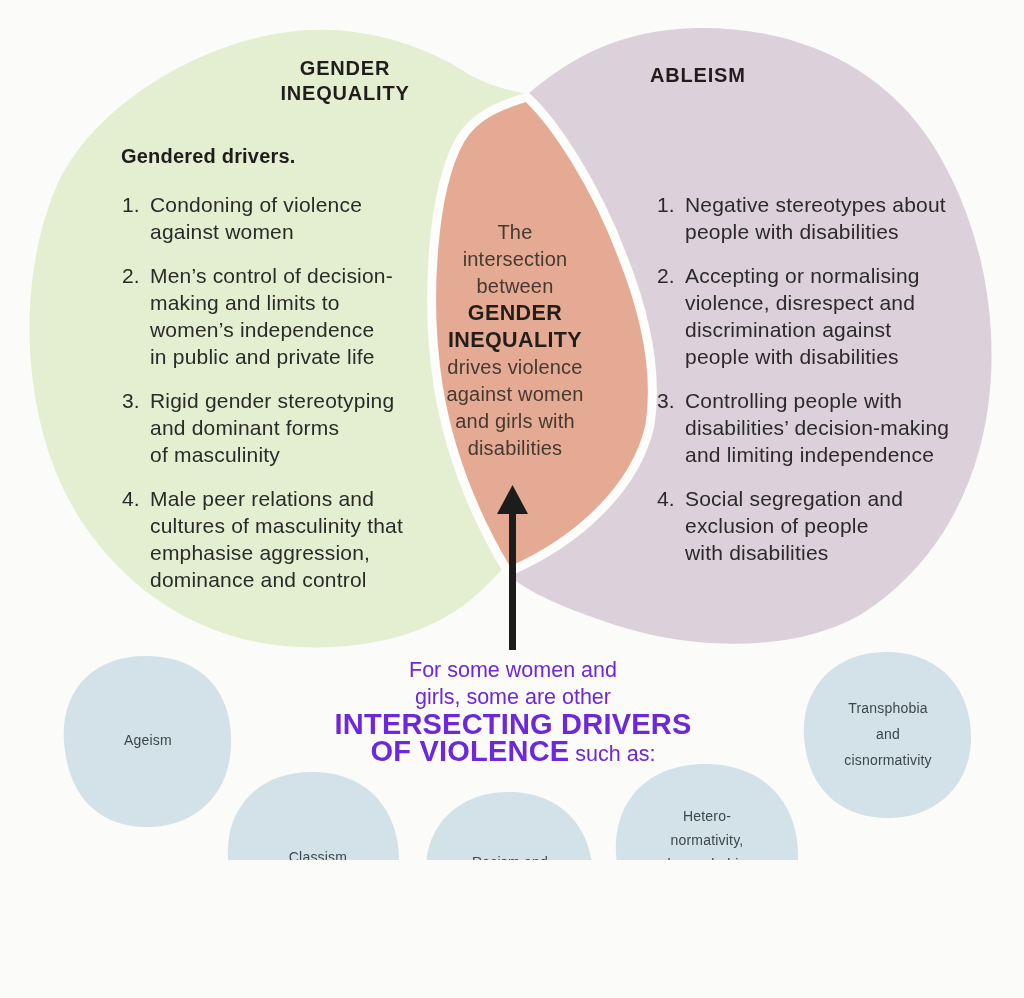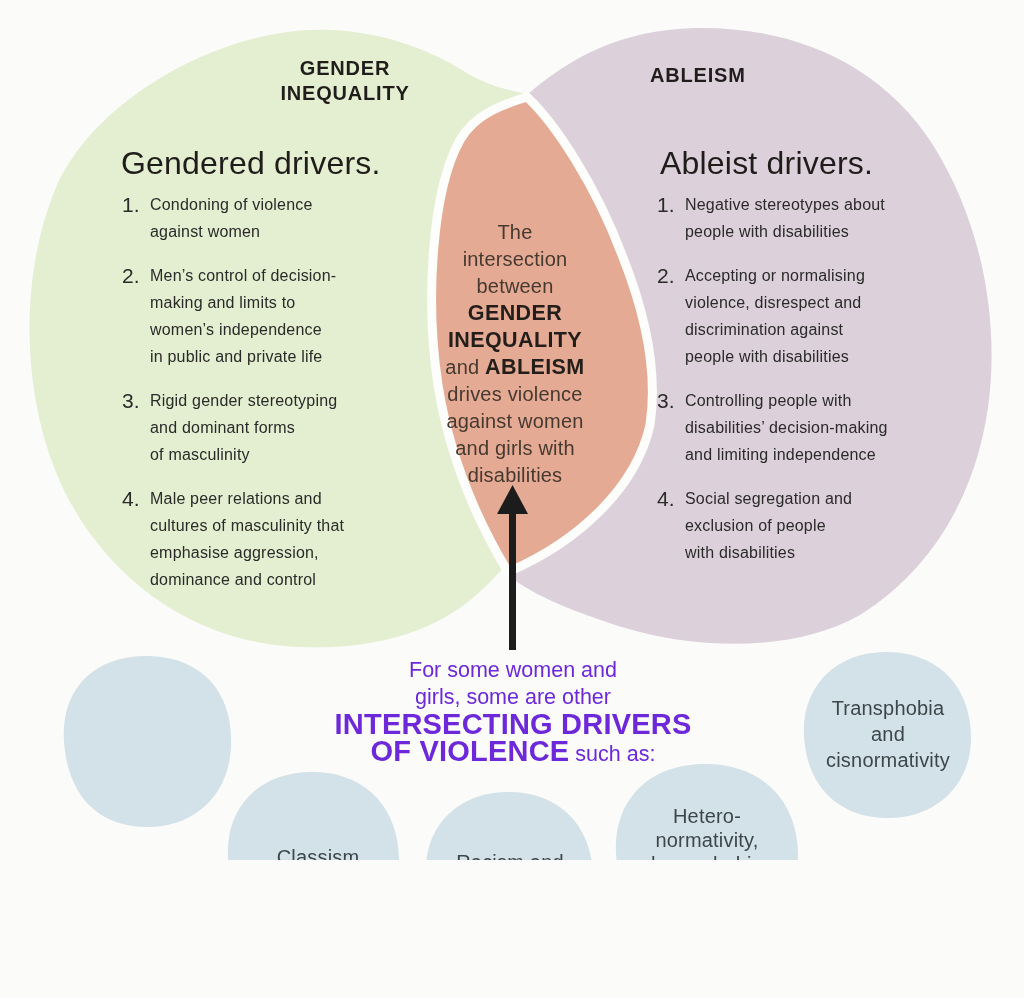--- a/index.html
+++ b/index.html
@@ -18,37 +18,37 @@
   
   .circle-title{
     font-size:20px;font-weight:800;letter-spacing:.8px;
     color:#201d1b;line-height:25px;
   }
   .left-title{left:240px;top:56px;width:210px;text-align:center;}
   .right-title{left:650px;top:63px;}
 
   
   .drivers-heading{
-    font-size:32px;font-weight:400;letter-spacing:.2px;
+    font-size:20px;font-weight:700;letter-spacing:.2px;
     color:#1f1c1a;
   }
   .left-heading{left:121px;top:145px;}
   .right-heading{left:660px;top:145px;}
 
   
   .driver-list{display:block;}
   .left-list{left:122px;top:191px;width:430px;}
   .right-list{left:657px;top:191px;width:370px;}
   .list-item{display:flex;margin-bottom:17px;}
   .list-item .num{
     width:28px;flex:0 0 28px;
     font-size:21px;line-height:27px;color:#2a2a28;
   }
   .list-item .txt{
-    font-size:16px;line-height:27px;color:#2a2a28;letter-spacing:.2px;
+    font-size:21px;line-height:27px;color:#2a2a28;letter-spacing:.2px;
   }
 
   
   .lens-text{
     left:400px;top:186px;width:230px;
     text-align:center;
     font-size:20px;line-height:27px;color:#46392f;letter-spacing:.2px;margin-top:33px;
   }
   .lens-text .b{
     font-weight:800;color:#241e1b;font-size:21.5px;letter-spacing:.4px;
@@ -63,21 +63,21 @@
     font-size:21.5px;line-height:27px;
   }
   .annotation .b{font-weight:800;font-size:29px;letter-spacing:.2px;}
   .annotation .blk{display:block;}
   .ann-mixed{display:flex;justify-content:center;gap:7px;align-items:baseline;}
 
   
   .blob-label{
     display:flex;align-items:center;justify-content:center;
     text-align:center;color:#3d474b;
-    font-size:20px;line-height:26px;letter-spacing:.2px;
+    font-size:14px;line-height:26px;letter-spacing:.2px;
   }
   .bl-1{left:62px;top:654px;width:172px;height:172px;}
   .bl-2{left:231px;top:770px;width:174px;height:174px;}
   .bl-3{left:425px;top:788px;width:170px;height:174px;}
   .bl-4{left:612px;top:760px;width:190px;height:184px;line-height:24px;}
   .bl-5{left:803px;top:648px;width:170px;height:172px;}
 </style>
 </head>
 <body>
 
@@ -157,21 +157,20 @@
     </div>
     <div class="list-item">
       <span class="num">4.</span>
       <span class="txt pre">Male peer relations and
 cultures of masculinity that
 emphasise aggression,
 dominance and control</span>
     </div>
   </div>
 
-  <div class="abs drivers-heading right-heading">Ableist drivers.</div>
   <div class="abs driver-list right-list">
     <div class="list-item">
       <span class="num">1.</span>
       <span class="txt pre">Negative stereotypes about
 people with disabilities</span>
     </div>
     <div class="list-item">
       <span class="num">2.</span>
       <span class="txt pre">Accepting or normalising
 violence, disrespect and
@@ -191,40 +190,37 @@
 with disabilities</span>
     </div>
   </div>
 
   <div class="abs lens-text">
     <span class="blk pre">The
 intersection
 between</span>
     <span class="blk pre b">GENDER
 INEQUALITY</span>
-    <span class="blk lens-mixed">
-      <span>and</span>
-      <span class="b">ABLEISM</span>
-    </span>
     <span class="blk pre">drives violence
 against women
 and girls with
 disabilities</span>
   </div>
 
   <div class="abs annotation">
     <span class="blk">For some women and</span>
     <span class="blk">girls, some are other</span>
     <span class="blk b">INTERSECTING DRIVERS</span>
     <span class="blk ann-mixed">
       <span class="b">OF VIOLENCE</span>
       <span>such as:</span>
     </span>
   </div>
 
+  <div class="abs blob-label bl-1 pre">Ageism</div>
   <div class="abs blob-label bl-2 pre">Classism</div>
   <div class="abs blob-label bl-3 pre">Racism and
 colonialism</div>
   <div class="abs blob-label bl-4 pre">Hetero-
 normativity,
 homophobia
 and biphobia</div>
   <div class="abs blob-label bl-5 pre">Transphobia
 and
 cisnormativity</div>

